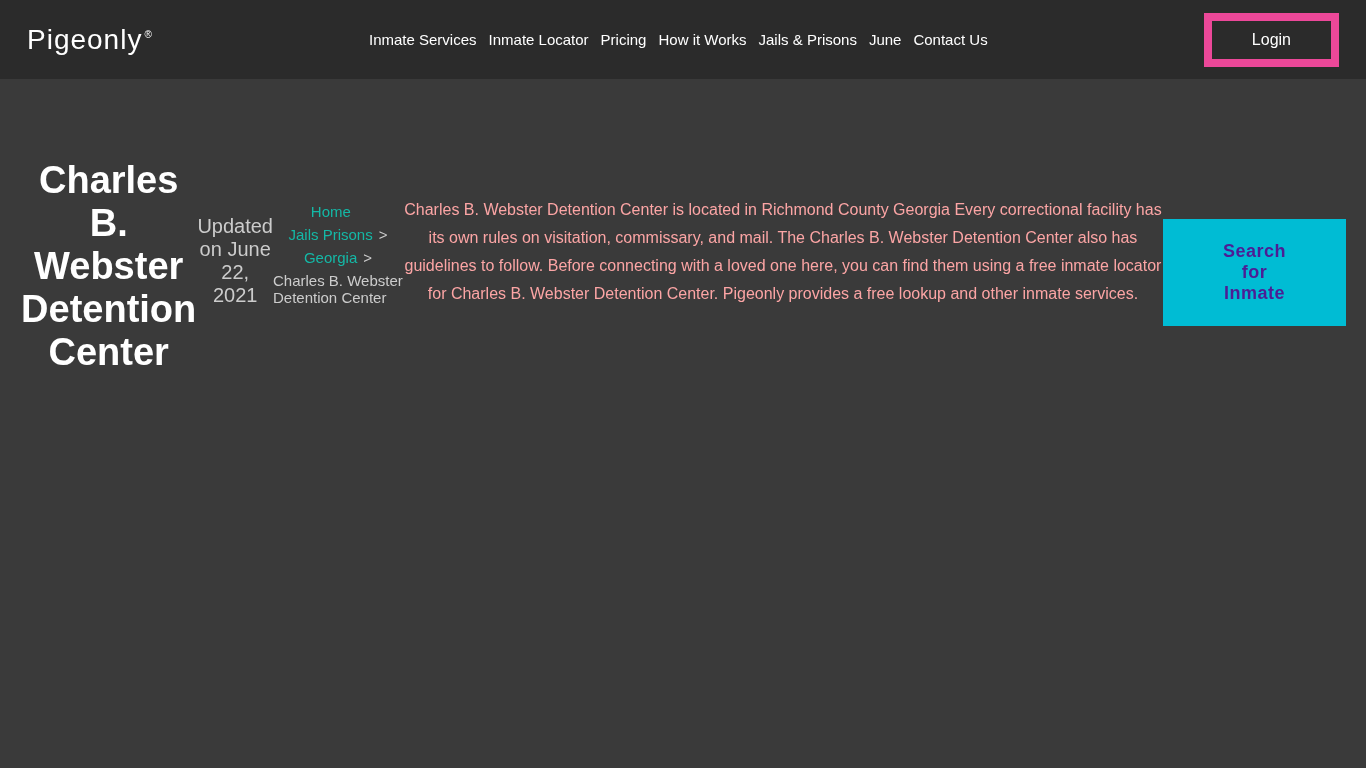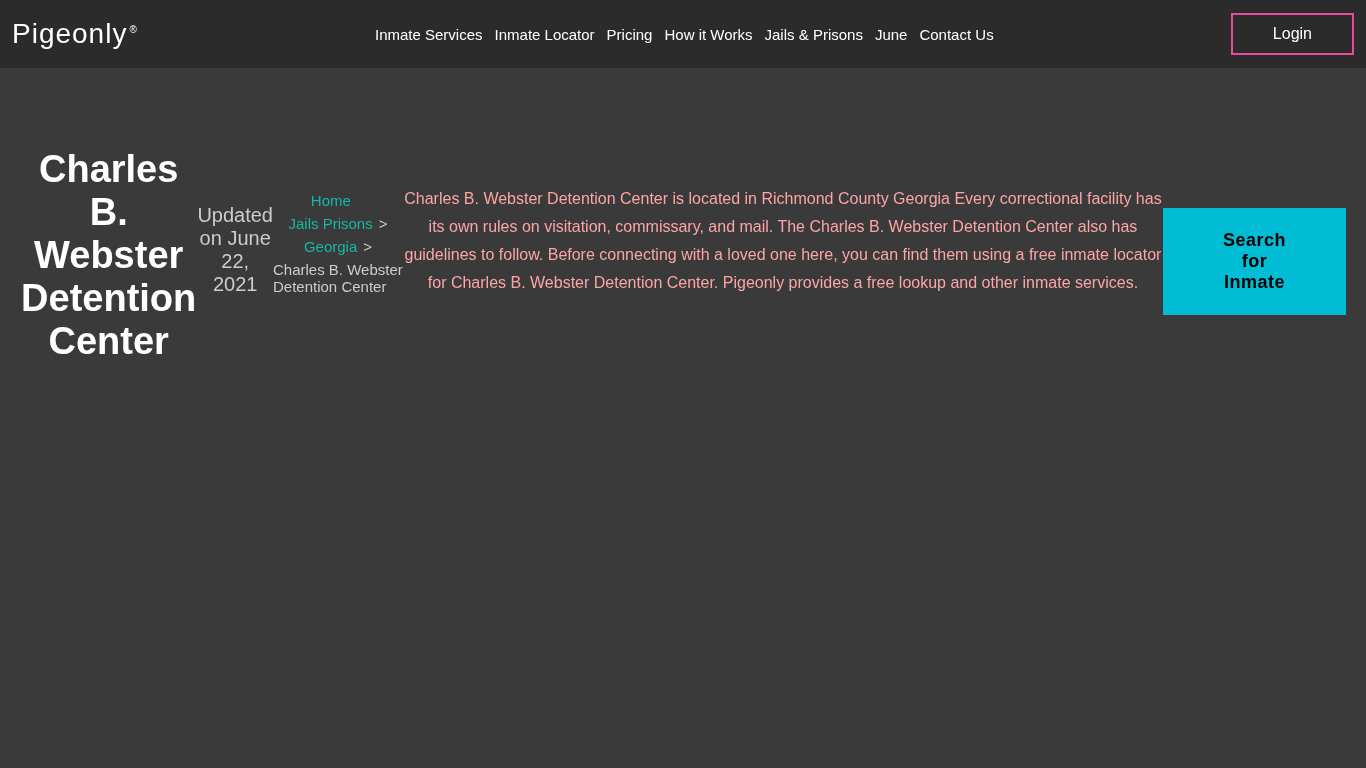--- a/index.html
+++ b/index.html
@@ -12,24 +12,24 @@
       font-family: 'Segoe UI', Arial, sans-serif;
       background-color: #3a3a3a;
       color: #ffffff;
       width: 1366px;
       min-height: 768px;
     }
 
     
     header {
       background-color: #2b2b2b;
-      height: 68px;
+      height: 79px;
       display: flex;
       align-items: center;
-      padding: 0 12px;
+      padding: 0 27px;
       justify-content: space-between;
     }
 
     .logo {
       display: flex;
       align-items: center;
     }
 
     .logo-text {
       font-size: 28px;
@@ -52,21 +52,21 @@
 
     nav a {
       color: #ffffff;
       text-decoration: none;
       font-size: 15px;
       font-weight: 400;
       white-space: nowrap;
     }
 
     .login-btn {
-      border: 2px solid #ec4899;
+      border: 8px solid #ec4899;
       color: #ffffff;
       background: transparent;
       padding: 10px 40px;
       font-size: 16px;
       cursor: pointer;
       font-weight: 400;
       white-space: nowrap;
       text-align: center;
     }
 
@@ -117,21 +117,21 @@
       max-width: 760px;
       text-align: center;
       font-size: 16px;
       line-height: 1.75;
       color: #fca5a5;
       margin-bottom: 42px;
     }
 
     .search-btn {
       background-color: #00bcd4;
-      color: #000000;
+      color: #4c1d95;
       border: none;
       padding: 22px 60px;
       font-size: 18px;
       font-weight: 600;
       cursor: pointer;
       letter-spacing: 0.5px;
     }
   </style>
 </head>
 <body>

